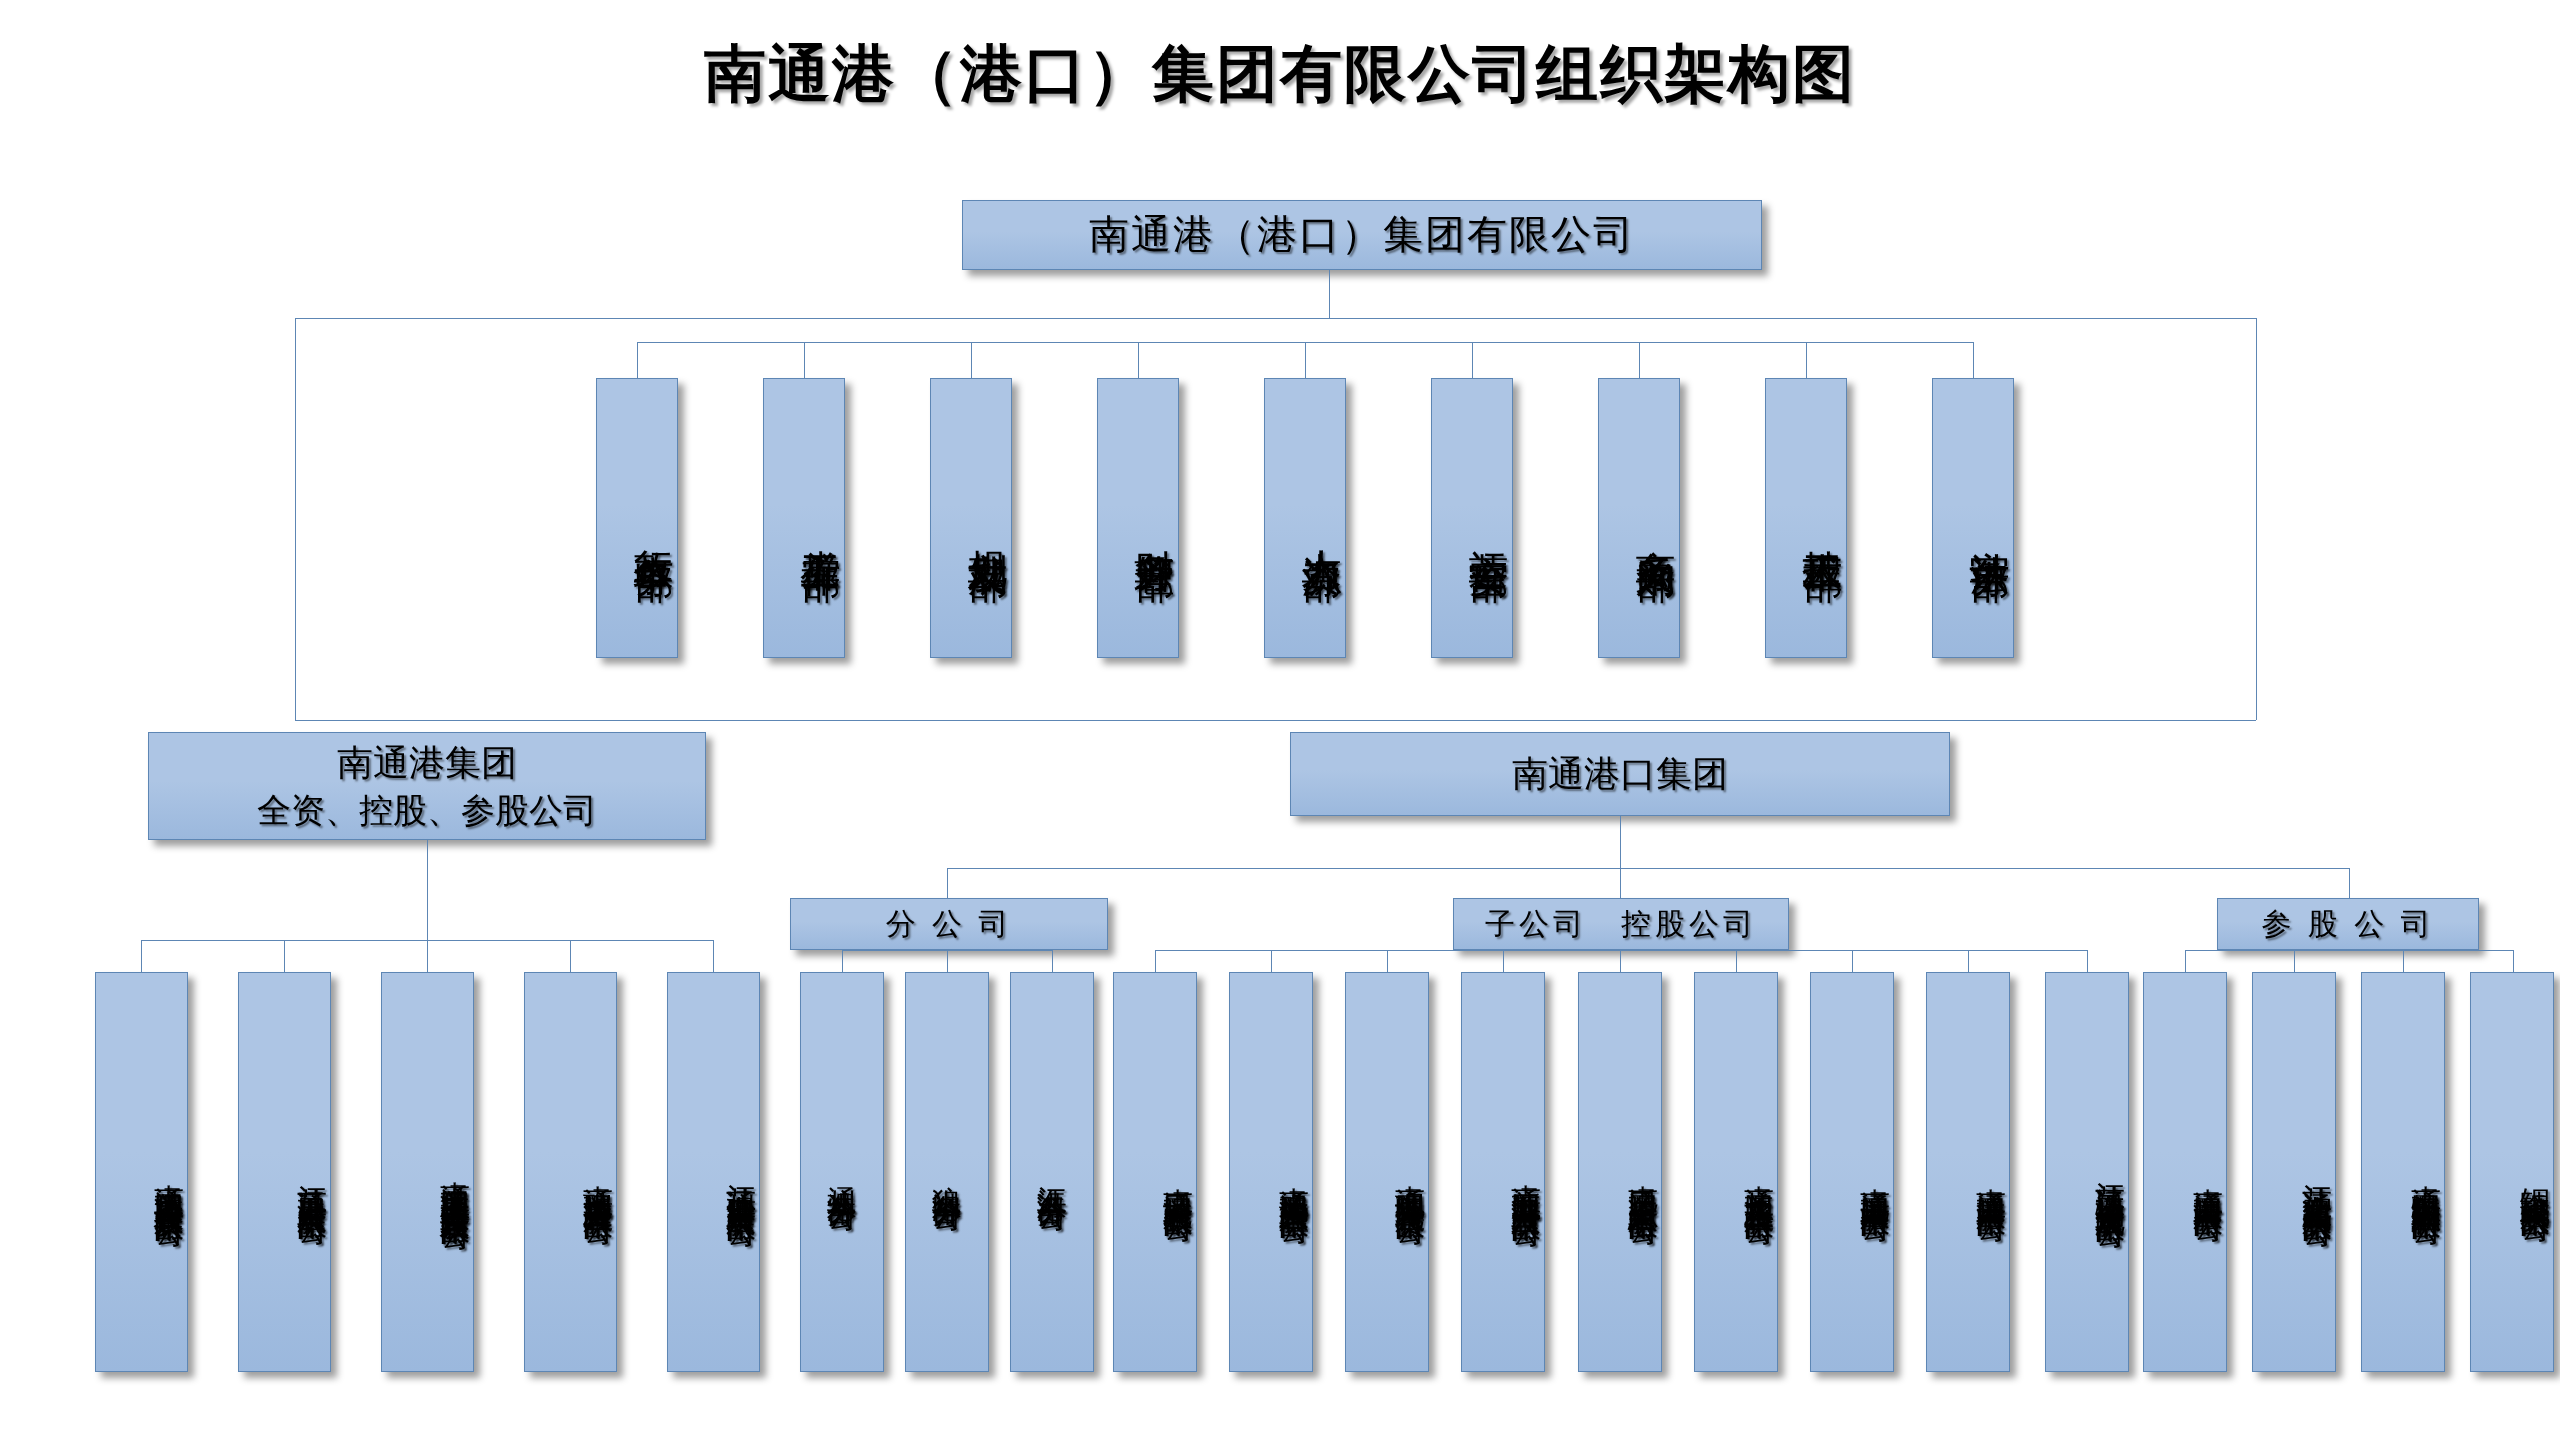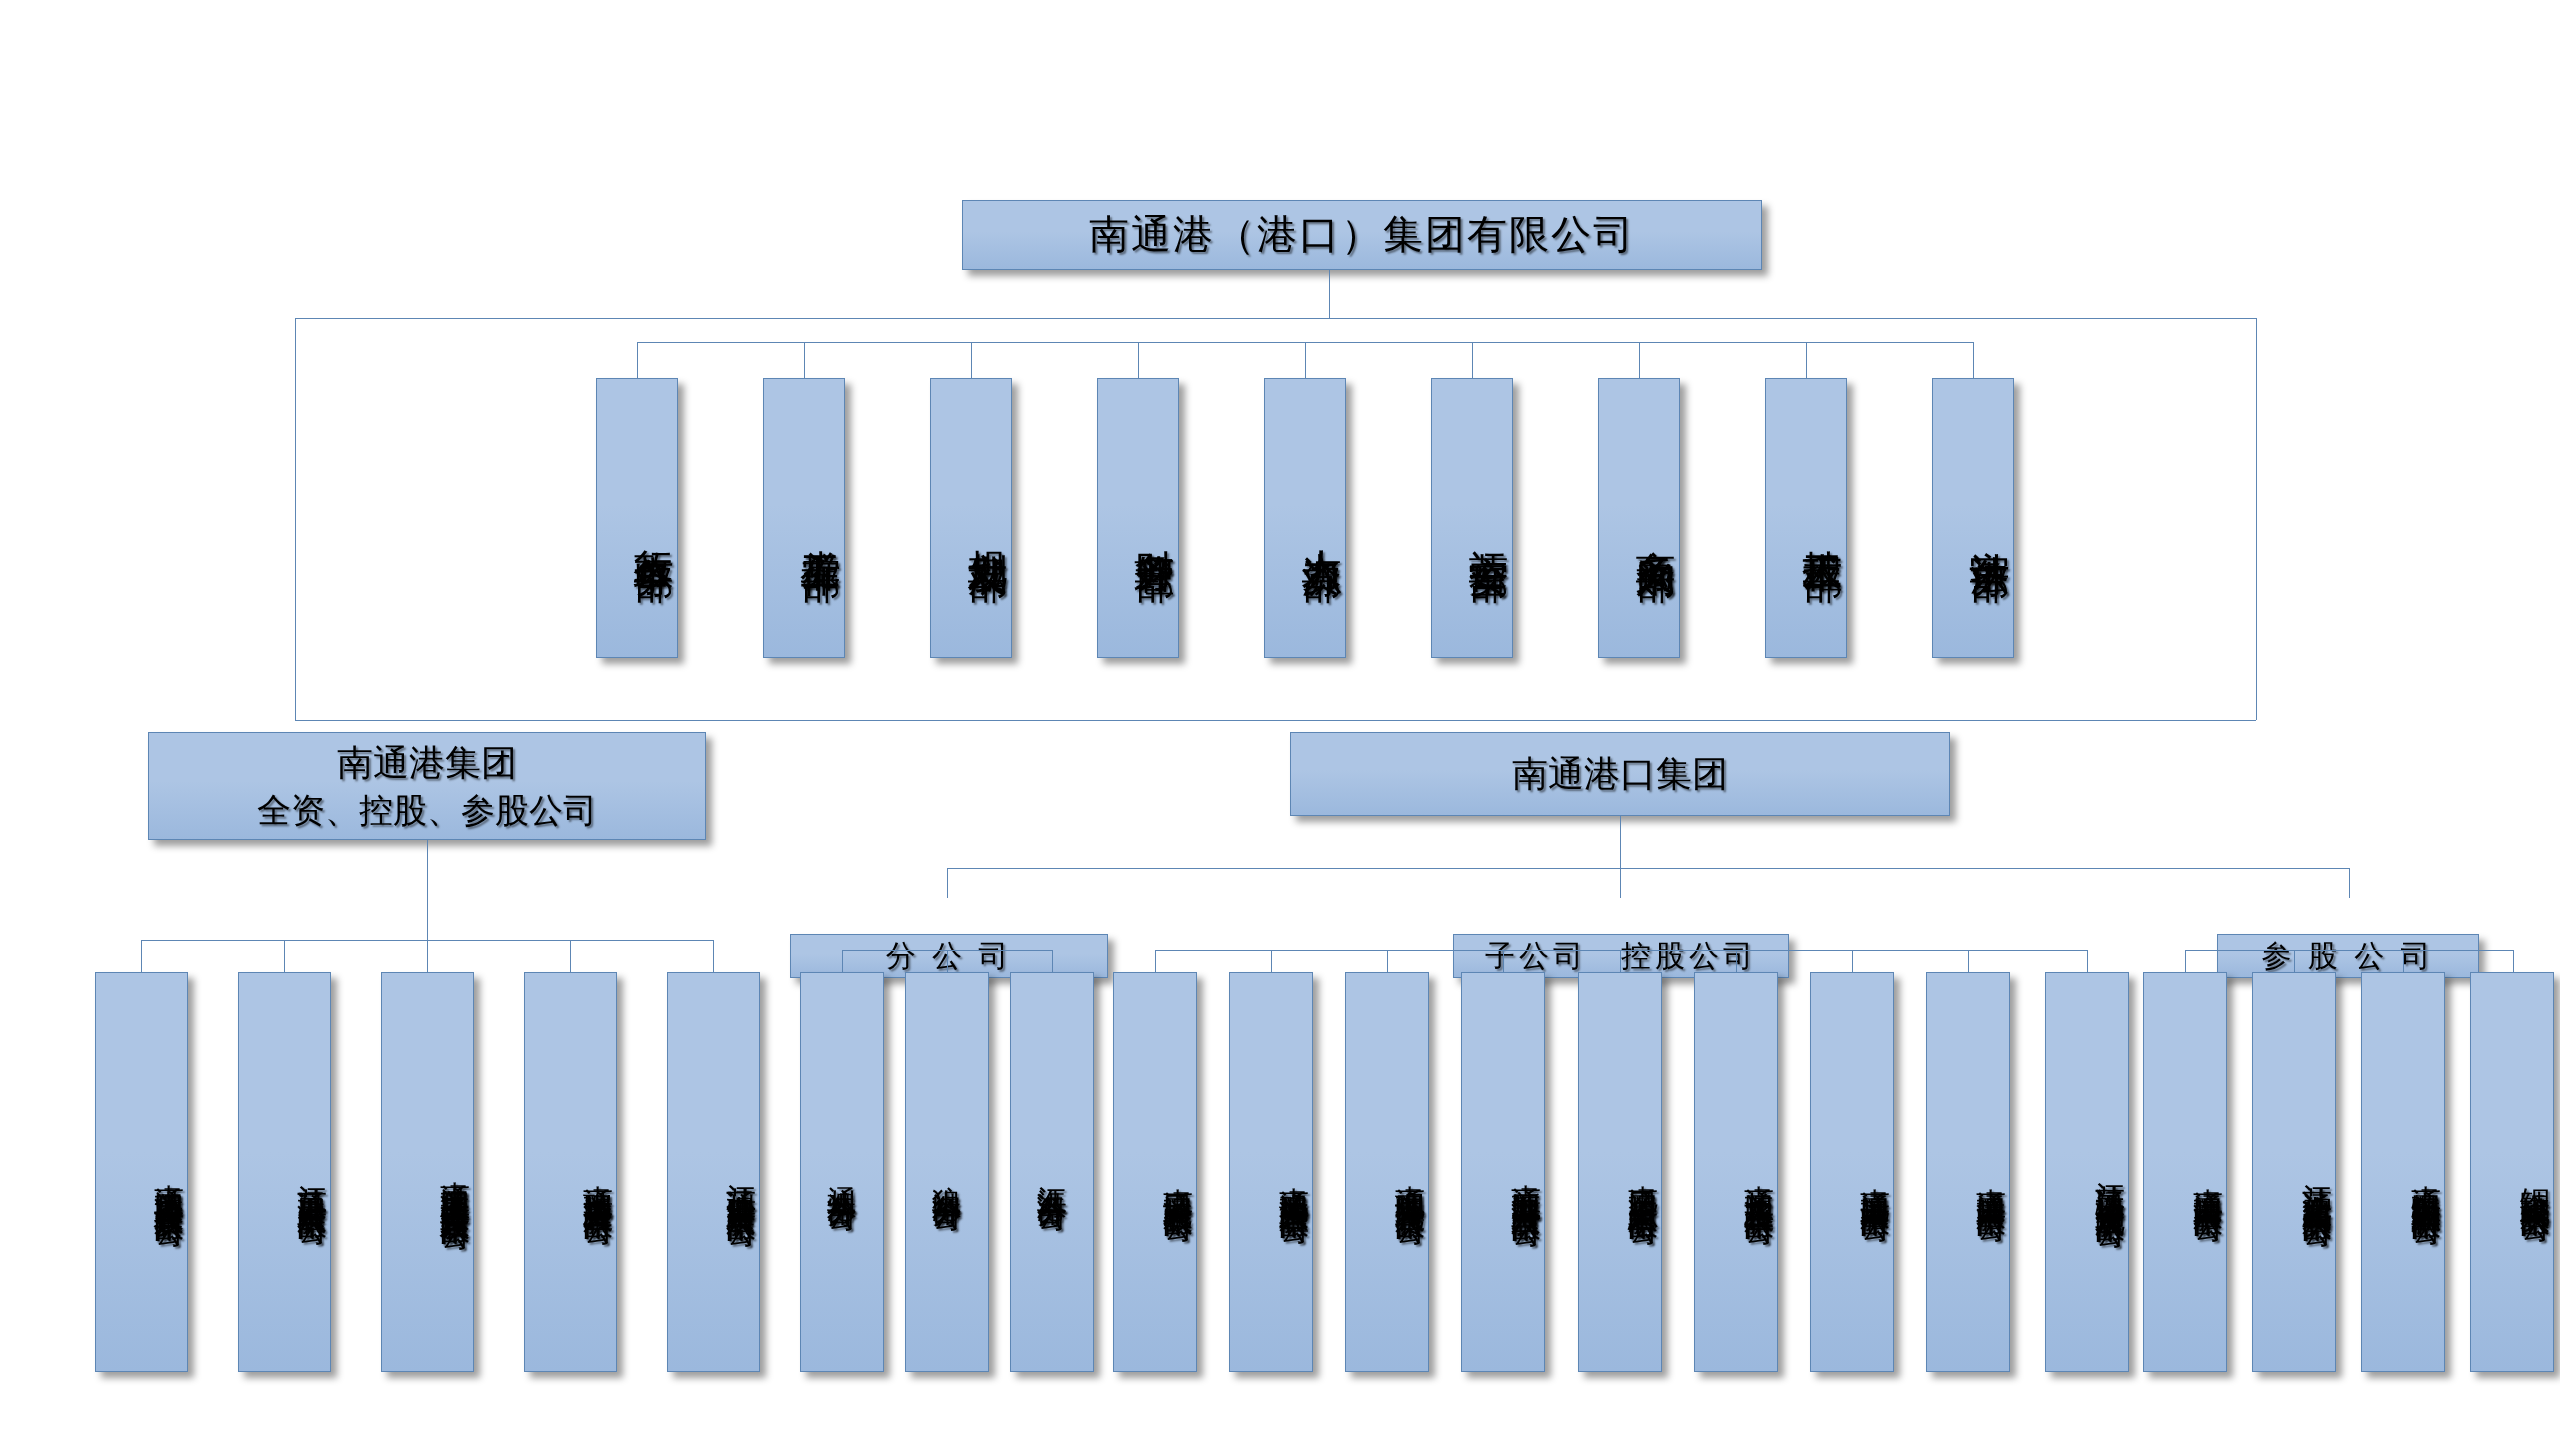--- a/index.html
+++ b/index.html
@@ -61,33 +61,34 @@
     font-size:40px;
   }
   .grp{
     font-size:36px;
     flex-direction:column;
   }
   .grp .l1{font-size:36px;}
   .grp .l2{font-size:34px;margin-top:6px;}
 
   .cat{
-    height:44px;font-size:30px;letter-spacing:4px;margin-top:36px;
+    height:52px;font-size:30px;letter-spacing:4px;
   }
 
   .leaf{
     top:972px;height:400px;
     font-size:30px;
   }
 </style>
 </head>
 <body>
 
 <div id="stage">
 
+  <div class="title">南通港（港口）集团有限公司组织架构图</div>
 
   <div class="node root">
     <span>南通港（港口）集团有限公司</span>
   </div>
 
   <div class="ln lnv" style="left:1329px;top:270px;height:48px;"></div>
 
   <div class="ln lnh" style="left:295px;top:318px;width:1961px;"></div>
   <div class="ln lnv" style="left:295px;top:318px;height:402px;"></div>
   <div class="ln lnv" style="left:2256px;top:318px;height:402px;"></div>

